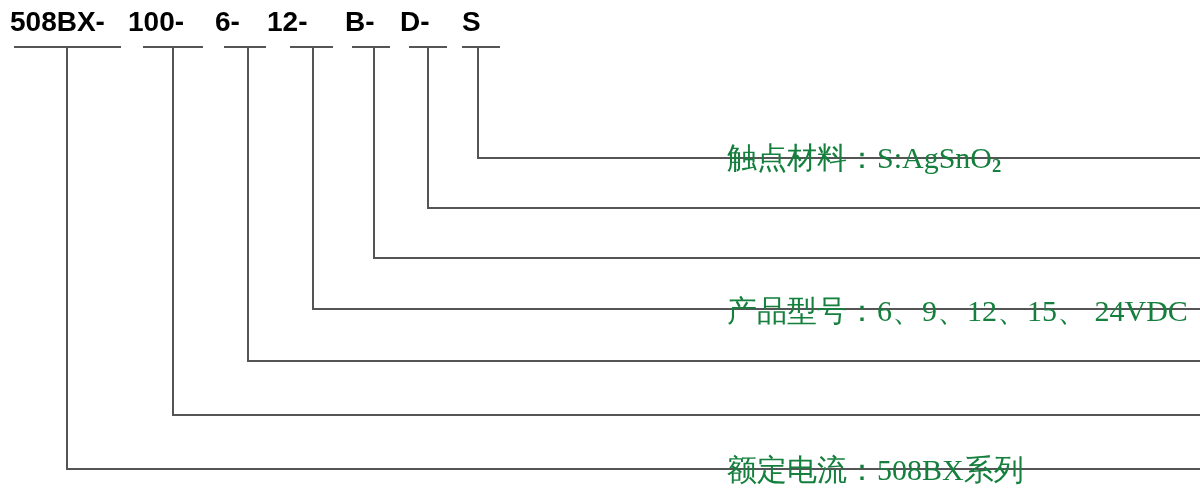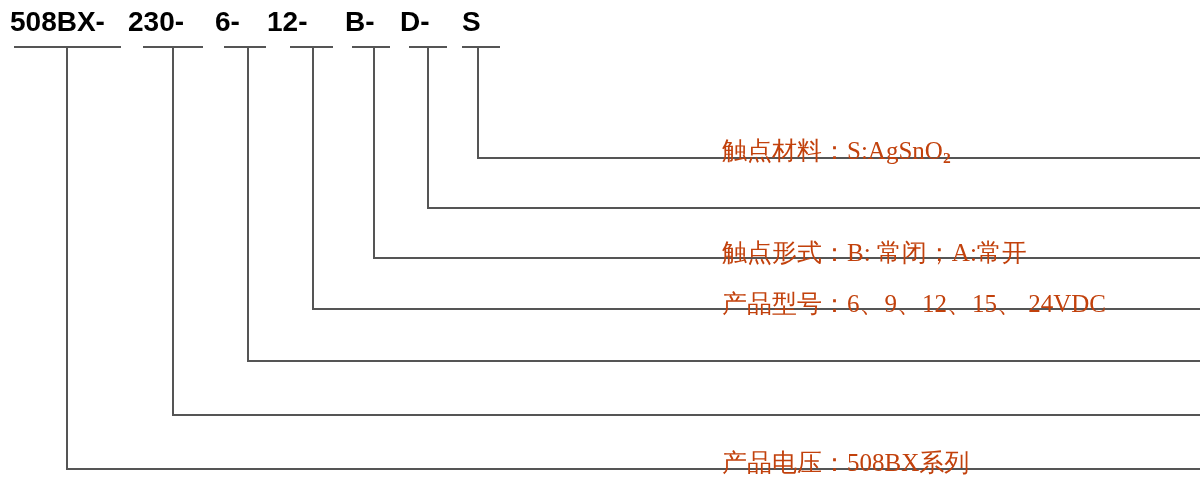--- a/index.html
+++ b/index.html
@@ -45,40 +45,40 @@
   .leader-h {
     position: absolute;
     height: 0;
     border-top: 2px solid #555555;
   }
 
   
   .row-text {
     position: absolute;
     font-family: "Liberation Serif", "DejaVu Serif", serif;
-    font-size: 25px;
-    color: #c2410c;
+    font-size: 30px;
+    color: #15803d;
     white-space: pre;
     line-height: 1;
   }
   .row-text sub {
     font-size: 0.62em;
     font-weight: 700;
     vertical-align: baseline;
     position: relative;
     top: 4px;
   }
 </style>
 </head>
 <body>
 
 <div id="diagram">
 
   <div class="code-seg" style="left:10px;">508BX-</div>
-  <div class="code-seg" style="left:128px;">230-</div>
+  <div class="code-seg" style="left:128px;">100-</div>
   <div class="code-seg" style="left:215px;">6-</div>
   <div class="code-seg" style="left:267px;">12-</div>
   <div class="code-seg" style="left:345px;">B-</div>
   <div class="code-seg" style="left:400px;">D-</div>
   <div class="code-seg" style="left:462px;">S</div>
 
   <div class="seg-underline" style="left:14px;  top:46px; width:107px;"></div>
   <div class="seg-underline" style="left:143px; top:46px; width:60px;"></div>
   <div class="seg-underline" style="left:224px; top:46px; width:42px;"></div>
   <div class="seg-underline" style="left:290px; top:46px; width:43px;"></div>
@@ -105,27 +105,24 @@
   <div class="leader-h" style="left:172px; top:414px; width:1028px;"></div>
 
   <div class="leader-v" style="left:66px; top:46px; height:422px;"></div>
   <div class="leader-h" style="left:66px; top:468px; width:1134px;"></div>
 
   <div class="row-text" style="left:697px; top:113px;">
     <span>触点材料：</span><span>S:AgSnO</span><sub>2</sub>
   </div>
 
 
-  <div class="row-text" style="left:697px; top:215px;">
-    <span>触点形式：</span><span>B: 常闭；A:常开</span>
-  </div>
 
   <div class="row-text" style="left:697px; top:266px;">
     <span>产品型号：</span><span>6、9、12、15、 24VDC</span>
   </div>
 
 
 
   <div class="row-text" style="left:697px; top:425px;">
-    <span>产品电压：</span><span>508BX系列</span>
+    <span>额定电流：</span><span>508BX系列</span>
   </div>
 
 </div>
 
 </body></html>

